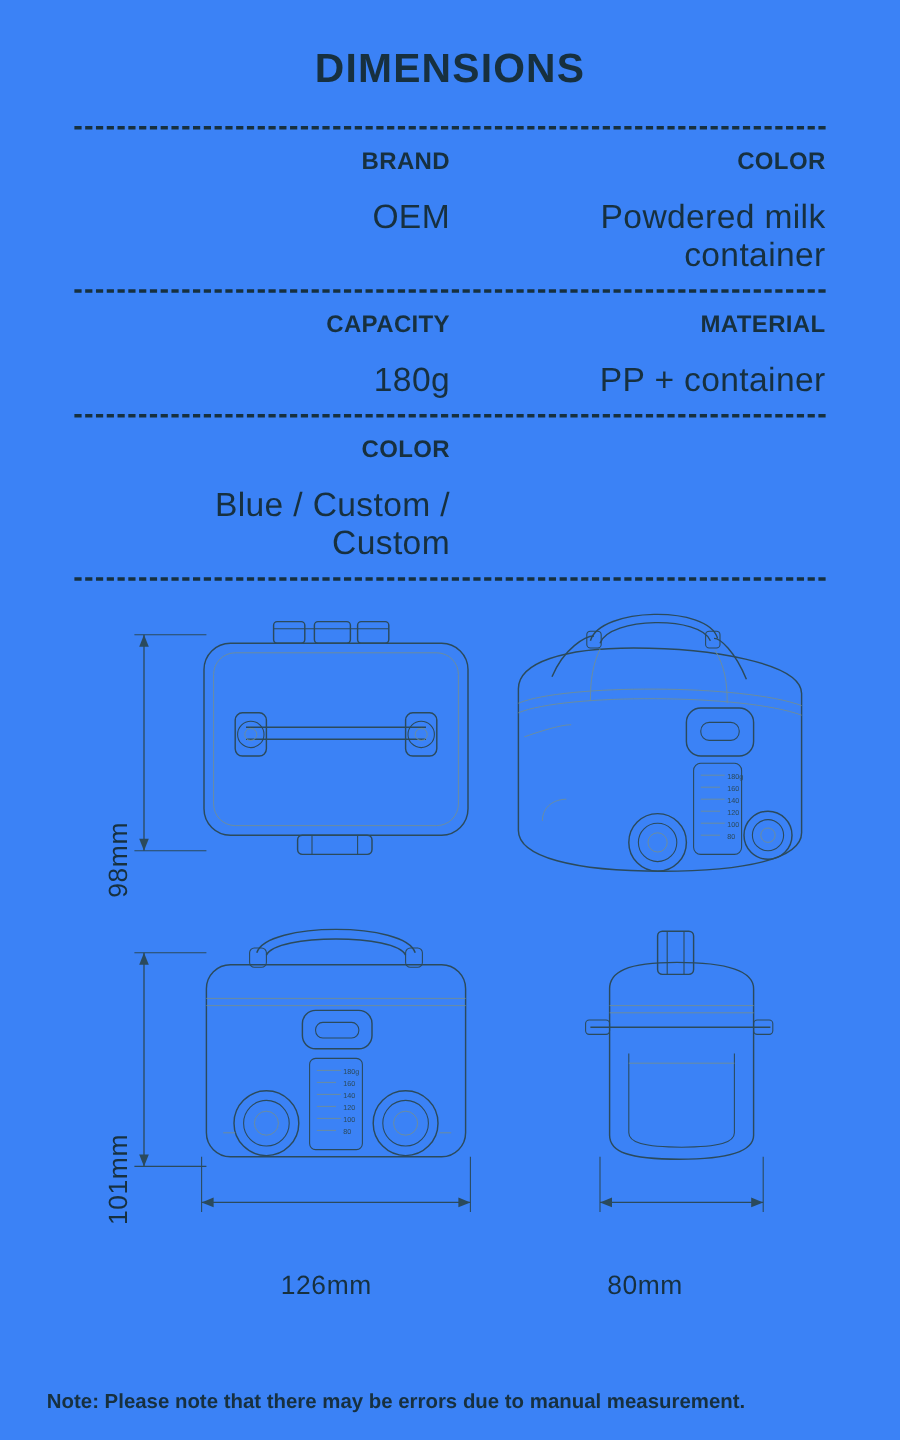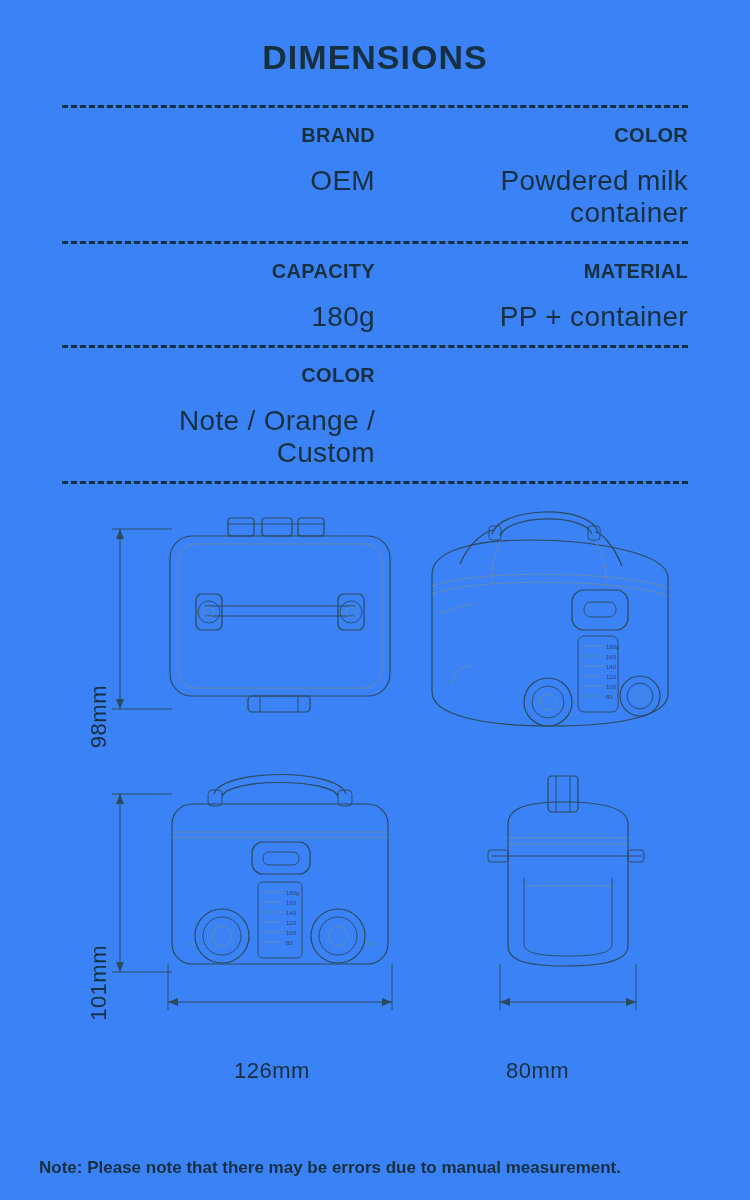--- a/index.html
+++ b/index.html
@@ -126,21 +126,21 @@
         <div class="spec-label">MATERIAL</div>
         <div class="spec-value">PP + container</div>
       </div>
     </div>
 
     <div class="divider"></div>
 
     <div class="spec-row">
       <div class="spec-col">
         <div class="spec-label">COLOR</div>
-        <div class="spec-value">Note /  Orange /  Custom</div>
+        <div class="spec-value">Blue /  Custom /  Custom</div>
       </div>
       <div class="spec-col second"></div>
     </div>
 
     <div class="divider"></div>
 
   </div>
 
   <div class="drawings">
     <svg width="750" height="560" viewBox="0 0 750 560">

